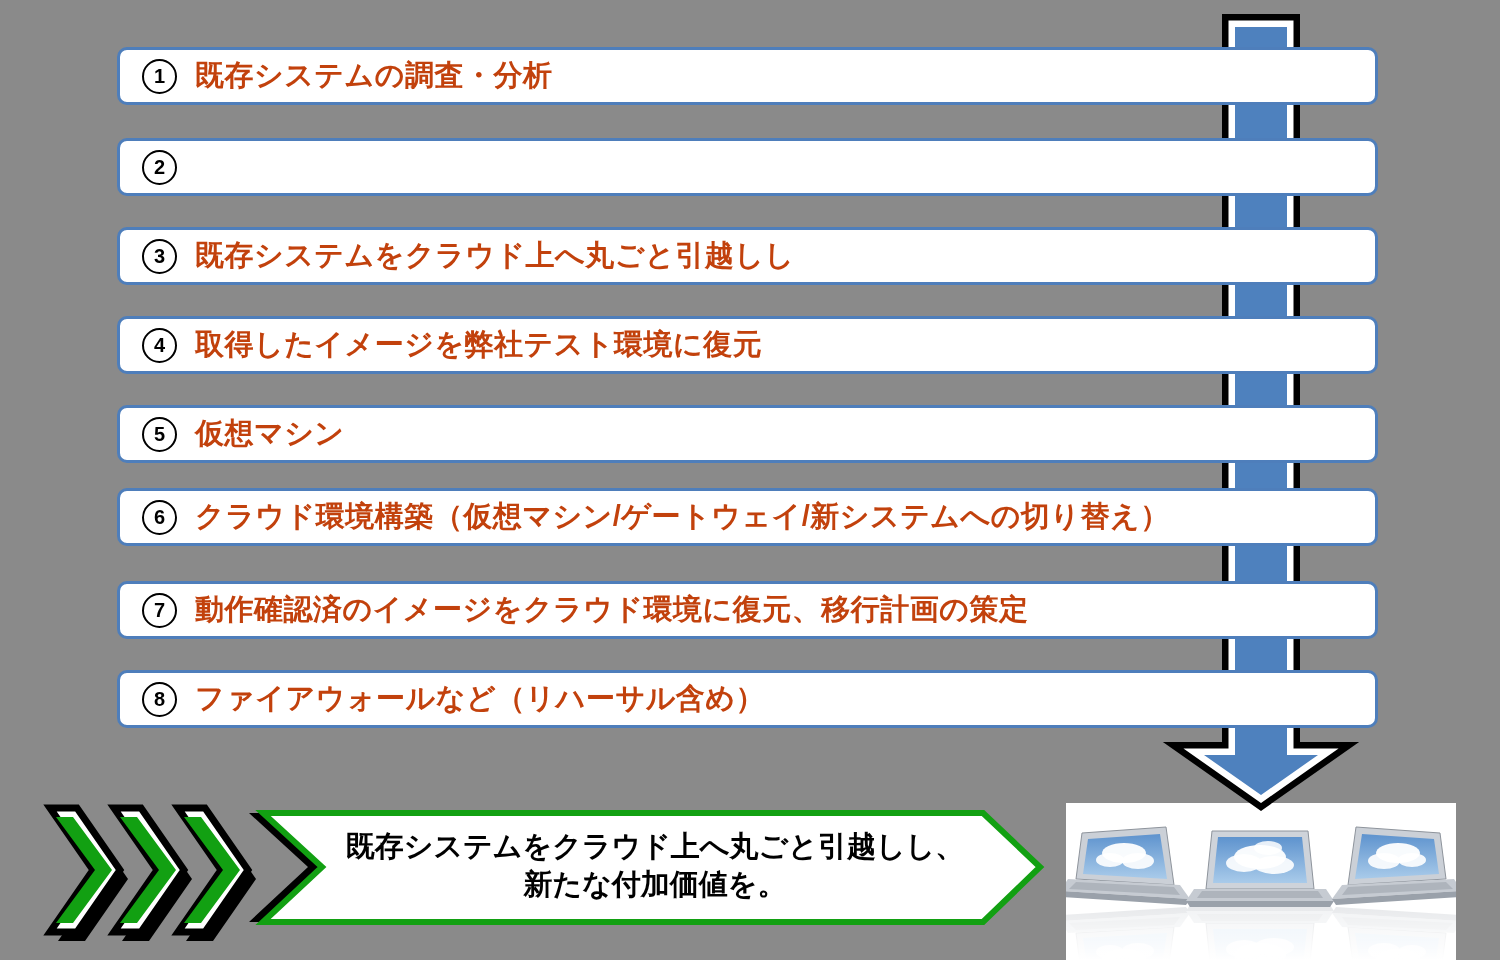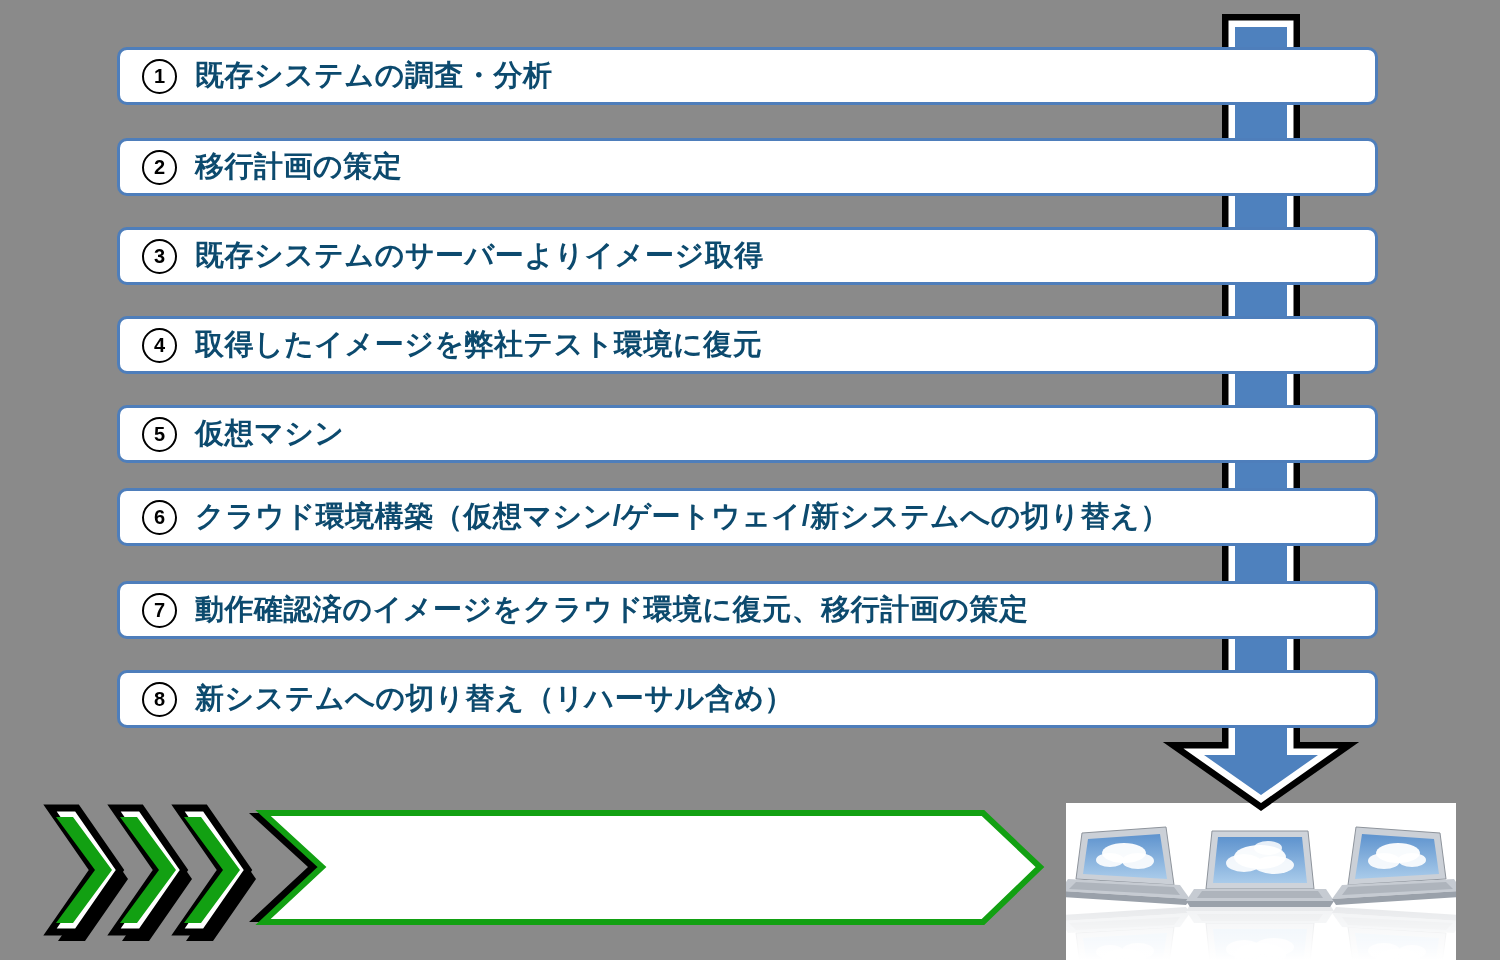--- a/index.html
+++ b/index.html
@@ -19,21 +19,21 @@
     display:flex;align-items:center;padding-left:22px;z-index:3;
   }
   .step-1{top:47px;} .step-2{top:138px;} .step-3{top:227px;} .step-4{top:316px;}
   .step-5{top:405px;} .step-6{top:488px;} .step-7{top:581px;} .step-8{top:670px;}
   .step .num{
     flex:0 0 auto;display:inline-flex;align-items:center;justify-content:center;
     width:31px;height:31px;border:2px solid #000;border-radius:50%;
     font-size:20px;font-weight:600;color:#000;margin-right:18px;line-height:1;
   }
   .step .label{
-    font-size:29px;font-weight:bold;color:#0c4a6e;white-space:nowrap;letter-spacing:0.5px;
+    font-size:29px;font-weight:bold;color:#c2410c;white-space:nowrap;letter-spacing:0.5px;
   }
 
   
   .image-panel{position:absolute;left:1066px;top:803px;width:390px;height:157px;z-index:1;background:#FFFFFF;}
   .image-panel svg{display:block;width:100%;height:100%;}
 
   
   .banner-text{
     position:absolute;left:305px;top:827px;width:700px;z-index:4;
     text-align:center;font-size:29px;font-weight:bold;color:#000;line-height:38px;
@@ -97,45 +97,44 @@
       <rect x="0" y="104" width="390" height="53" fill="url(#fade)"></rect>
     </svg>
   </div>
 
   <div class="step step-1">
     <span class="num">1</span>
     <span class="label">既存システムの調査・分析</span>
   </div>
   <div class="step step-2">
     <span class="num">2</span>
-    <span class="label">移行計画の策定</span>
   </div>
   <div class="step step-3">
     <span class="num">3</span>
-    <span class="label">既存システムのサーバーよりイメージ取得</span>
+    <span class="label">既存システムをクラウド上へ丸ごと引越しし</span>
   </div>
   <div class="step step-4">
     <span class="num">4</span>
     <span class="label">取得したイメージを弊社テスト環境に復元</span>
   </div>
   <div class="step step-5">
     <span class="num">5</span>
     <span class="label">仮想マシン</span>
   </div>
   <div class="step step-6">
     <span class="num">6</span>
     <span class="label">クラウド環境構築（仮想マシン/ゲートウェイ/新システムへの切り替え）</span>
   </div>
   <div class="step step-7">
     <span class="num">7</span>
     <span class="label">動作確認済のイメージをクラウド環境に復元、移行計画の策定</span>
   </div>
   <div class="step step-8">
     <span class="num">8</span>
-    <span class="label">新システムへの切り替え（リハーサル含め）</span>
+    <span class="label">ファイアウォールなど（リハーサル含め）</span>
   </div>
 
   <svg class="layer bottom-layer" viewBox="0 0 1500 960">
 
     <g>
       <g>
         <path d="M50,808 L77,808 L120,870 L77,932 L50,932 L93,870 Z" transform="translate(8,9)" fill="#000000"></path>
         <path d="M50,808 L77,808 L120,870 L77,932 L50,932 L93,870 Z" fill="#FFFFFF" stroke="#000000" stroke-width="7"></path>
         <path d="M56,817 L73,817 L112,870 L73,923 L56,923 L95,870 Z" fill="#12A012"></path>
       </g>
@@ -150,14 +149,18 @@
         <path d="M56,817 L73,817 L112,870 L73,923 L56,923 L95,870 Z" fill="#12A012"></path>
       </g>
     </g>
 
     <g>
       <path d="M263,813 L983,813 L1040,867 L983,922 L263,922 L322,867 Z" transform="translate(-14,0)" fill="#000000"></path>
       <path d="M263,813 L983,813 L1040,867 L983,922 L263,922 L322,867 Z" fill="#FFFFFF" stroke="#12A012" stroke-width="6" stroke-linejoin="miter"></path>
     </g>
   </svg>
 
+  <div class="banner-text">
+    <div>既存システムをクラウド上へ丸ごと引越しし、</div>
+    <div>新たな付加価値を。</div>
+  </div>
 
 </div>
 
 </body></html>

